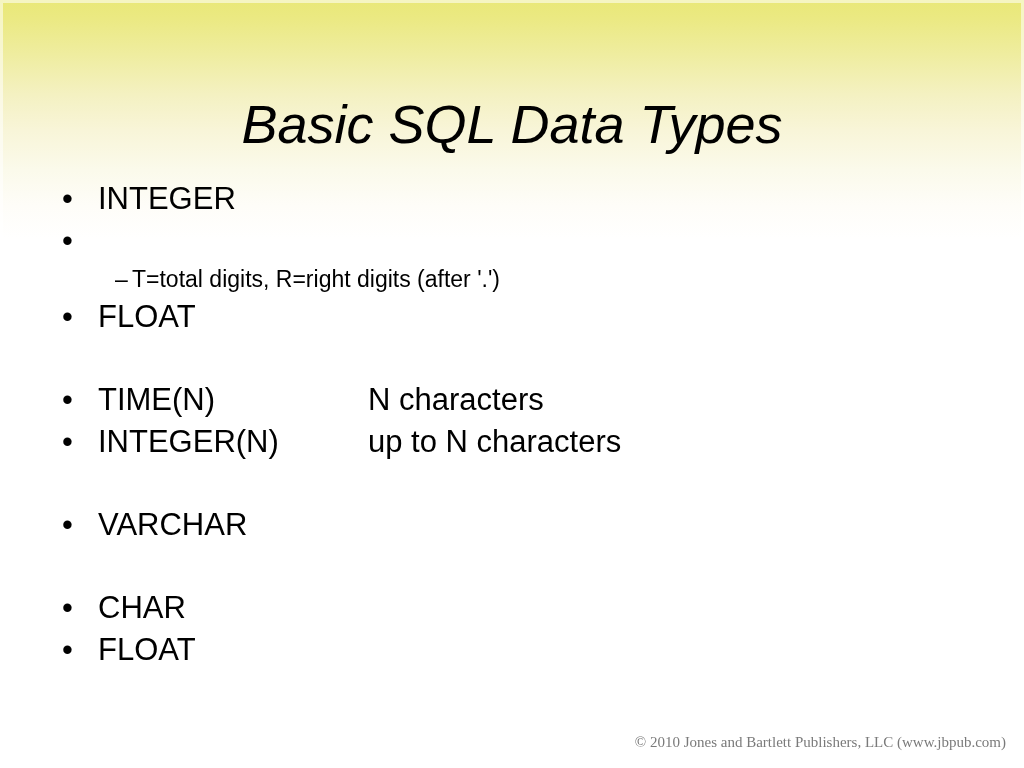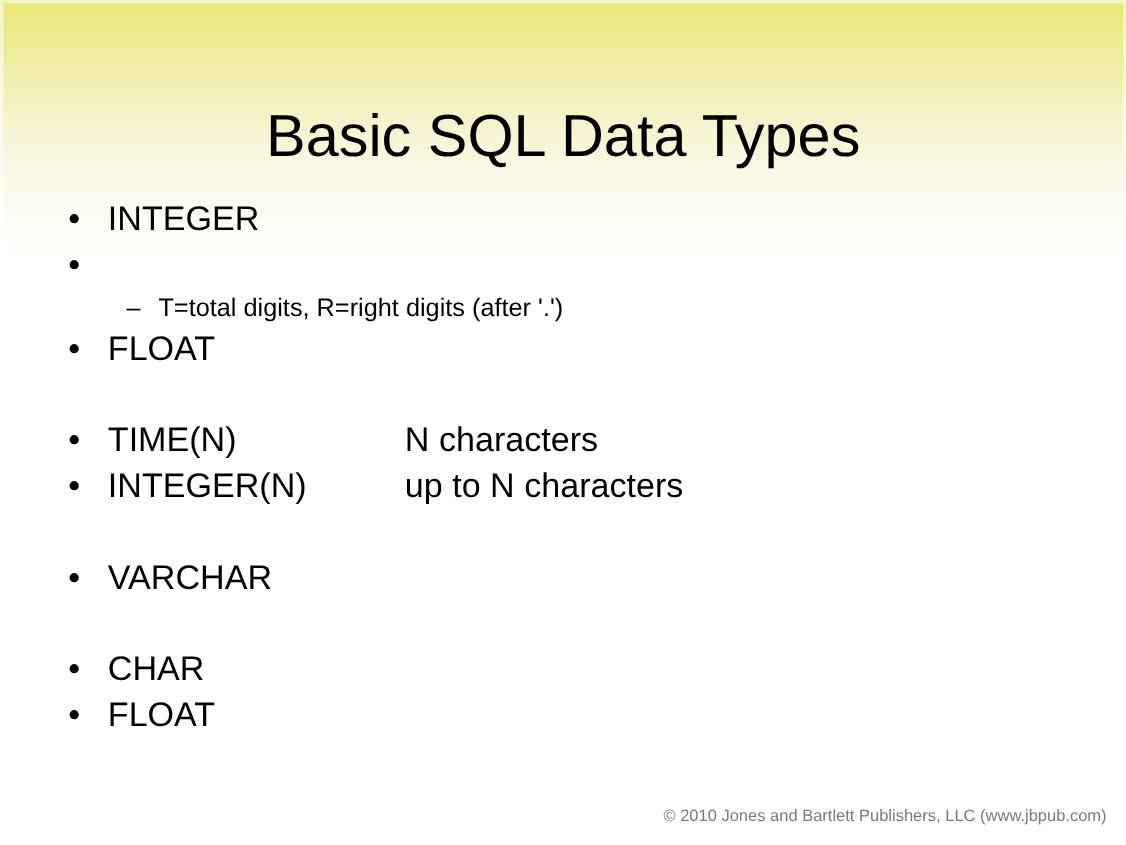--- a/index.html
+++ b/index.html
@@ -57,20 +57,21 @@
     left: 0;
     top: 57px;
     width: 1024px;
     text-align: center;
     font-size: 54px;
     line-height: 62px;
     font-weight: normal;
     color: #000000;
     letter-spacing: 0px;
     white-space: nowrap;
+    font-style: italic;
   }
 
   .body-area {
     position: absolute;
     left: 0;
     top: 178px;
     width: 1024px;
   }
 
   .bullet-row {
@@ -105,39 +106,39 @@
     line-height: 34px;
   }
 
   .bullet-text {
     position: absolute;
     left: 98px;
     top: 0;
     white-space: pre;
   }
   .bullet-row.sub .bullet-text {
-    left: 144px;
+    left: 132px;
   }
 
   .bullet-desc {
     position: absolute;
     left: 368px;
     top: 0;
     white-space: pre;
   }
 
   .footer-credit {
     position: absolute;
     left: 0;
     top: 732px;
     width: 1024px;
     padding-right: 18px;
     box-sizing: border-box;
     text-align: right;
-    font-family: Liberation Sans, sans-serif;
+    font-family: Liberation Serif, serif;
     font-size: 15px;
     line-height: 20px;
     color: #7a7a7a;
     white-space: nowrap;
   }
 </style>
 </head>
 <body>
 
 <div class="slide">

